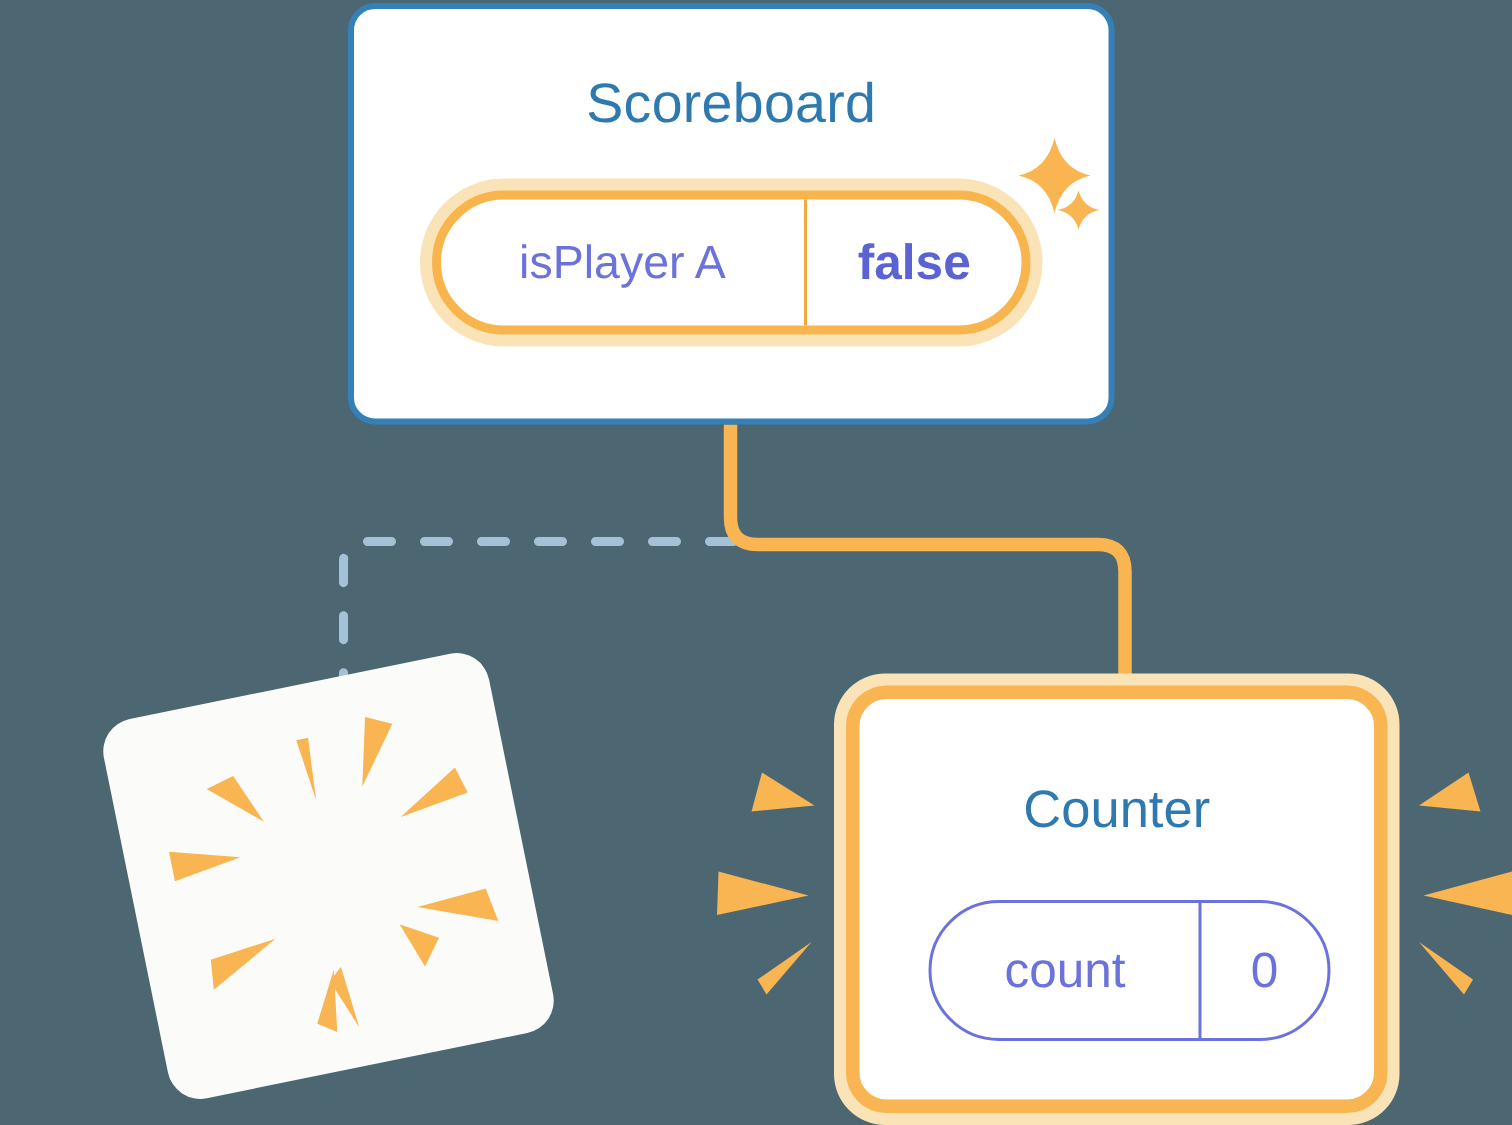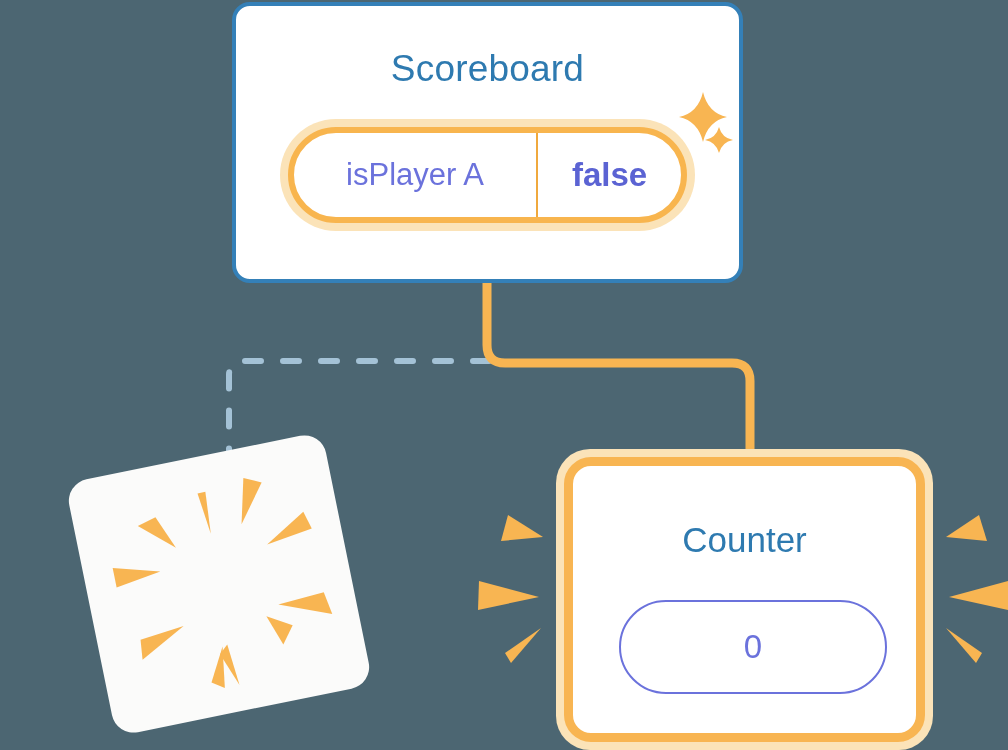--- a/index.html
+++ b/index.html
@@ -227,18 +227,19 @@
   <svg class="layer" viewBox="0 0 1008 750" width="1008" height="750" aria-hidden="true" style="z-index:7;">
     <path fill="#f8b552" d="M 703 92 Q 708 113 727 117 Q 708 121 703 142 Q 698 121 679 117 Q 698 113 703 92 Z"></path>
     <path fill="#f8b552" d="M 719 127 Q 722 138 733 140 Q 722 142 719 153 Q 716 142 705 140 Q 716 138 719 127 Z"></path>
   </svg>
 
   <div id="counter-card">
     <div id="counter-card-inner">
       <div id="counter-title">Counter</div>
 
       <div id="counter-pill">
+        <div id="ct-key">count</div>
         <div id="ct-val">0</div>
       </div>
     </div>
   </div>
 
 </div>
 
 </body></html>

